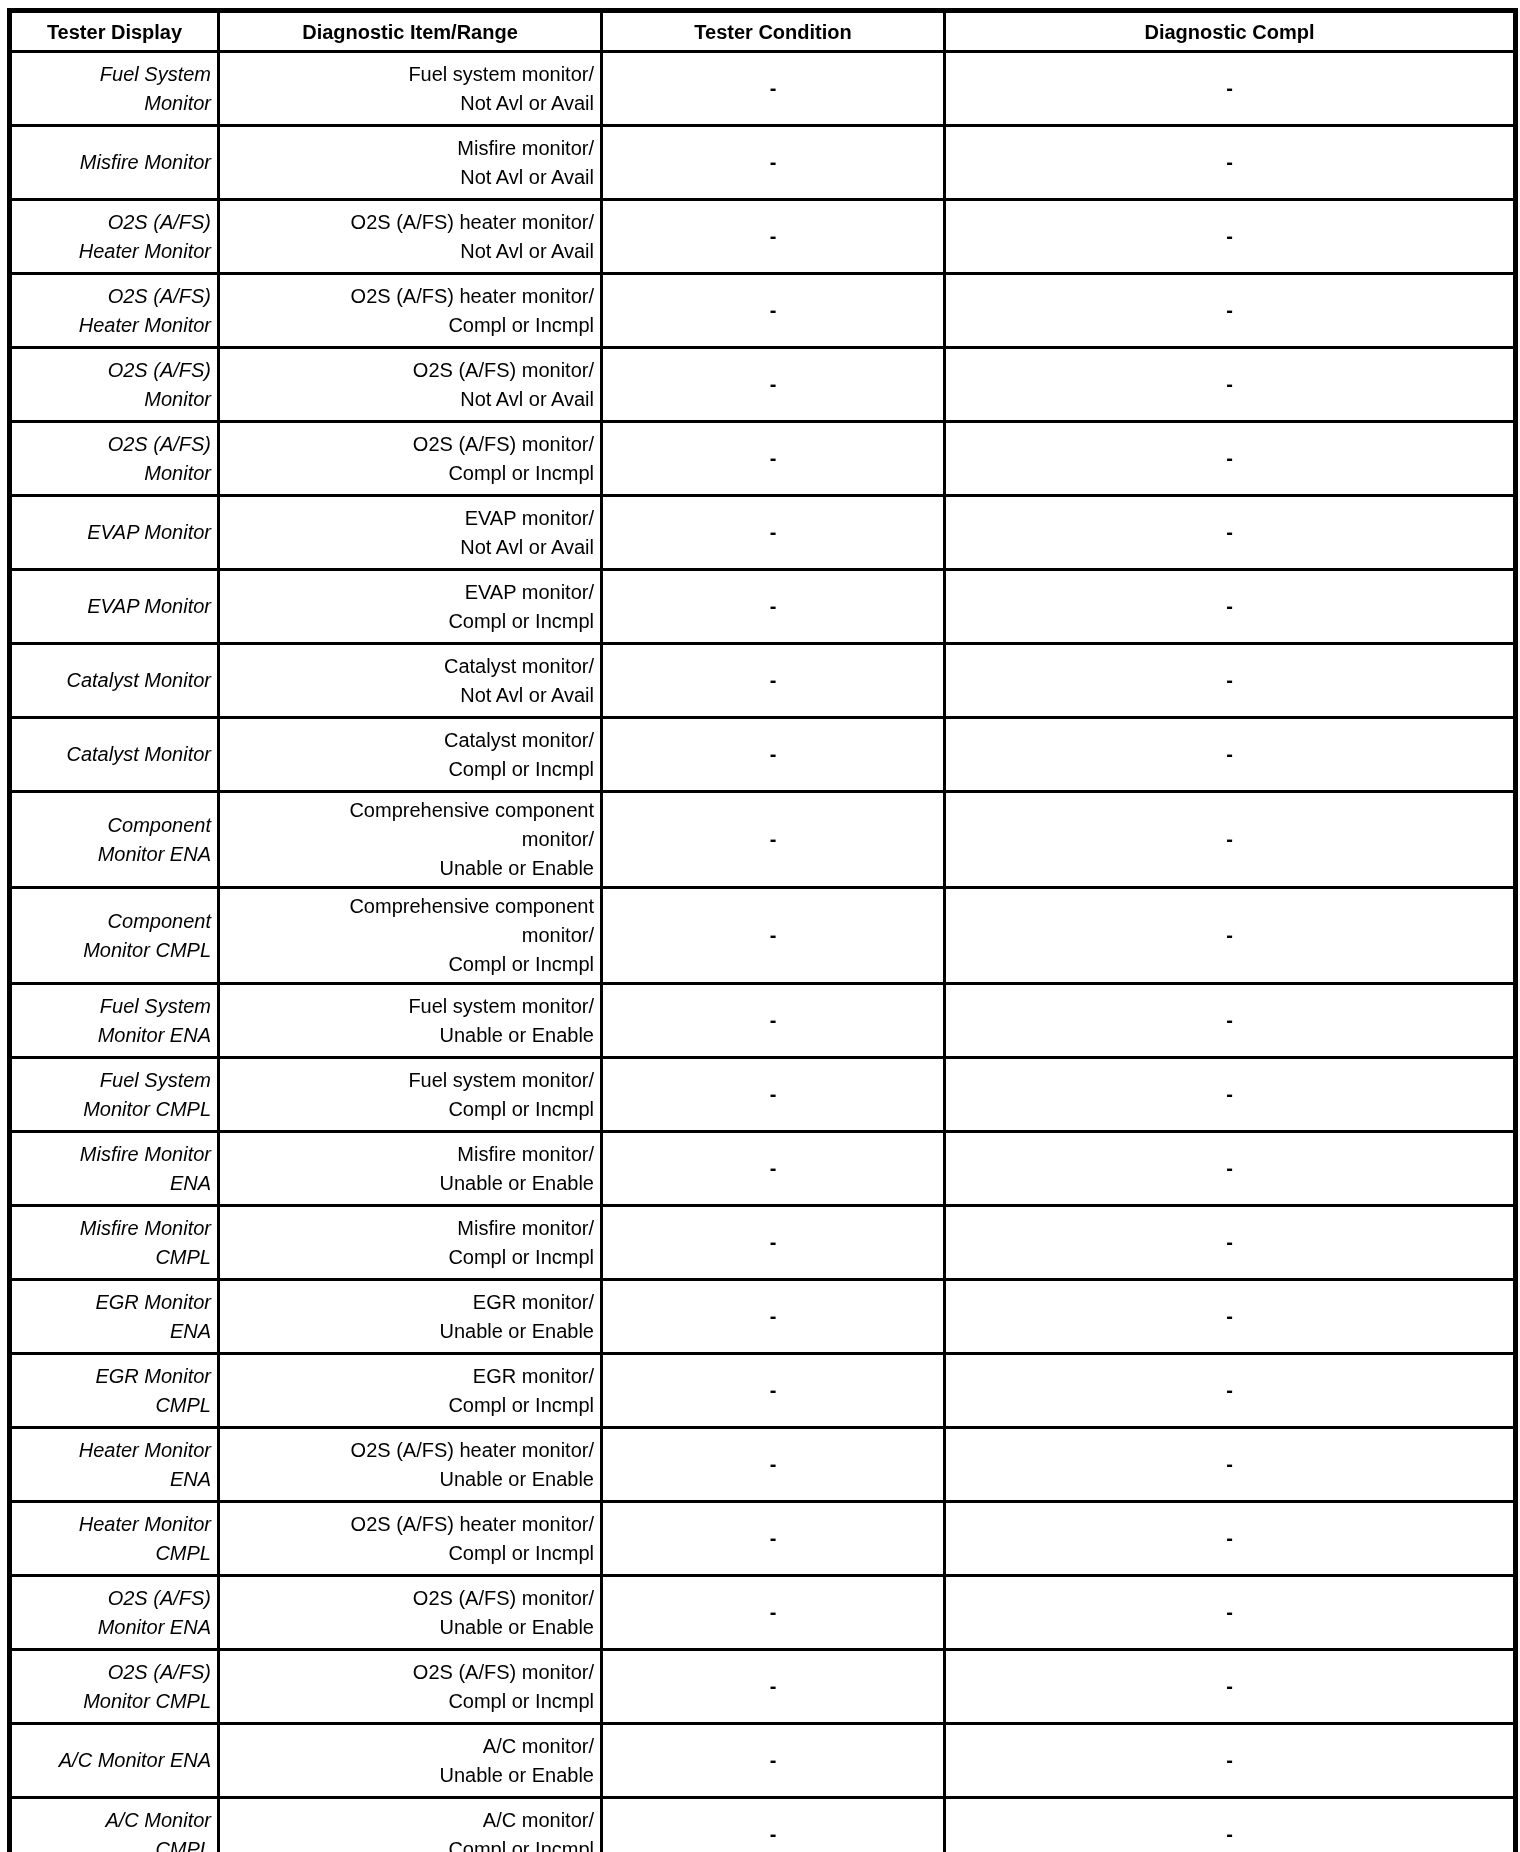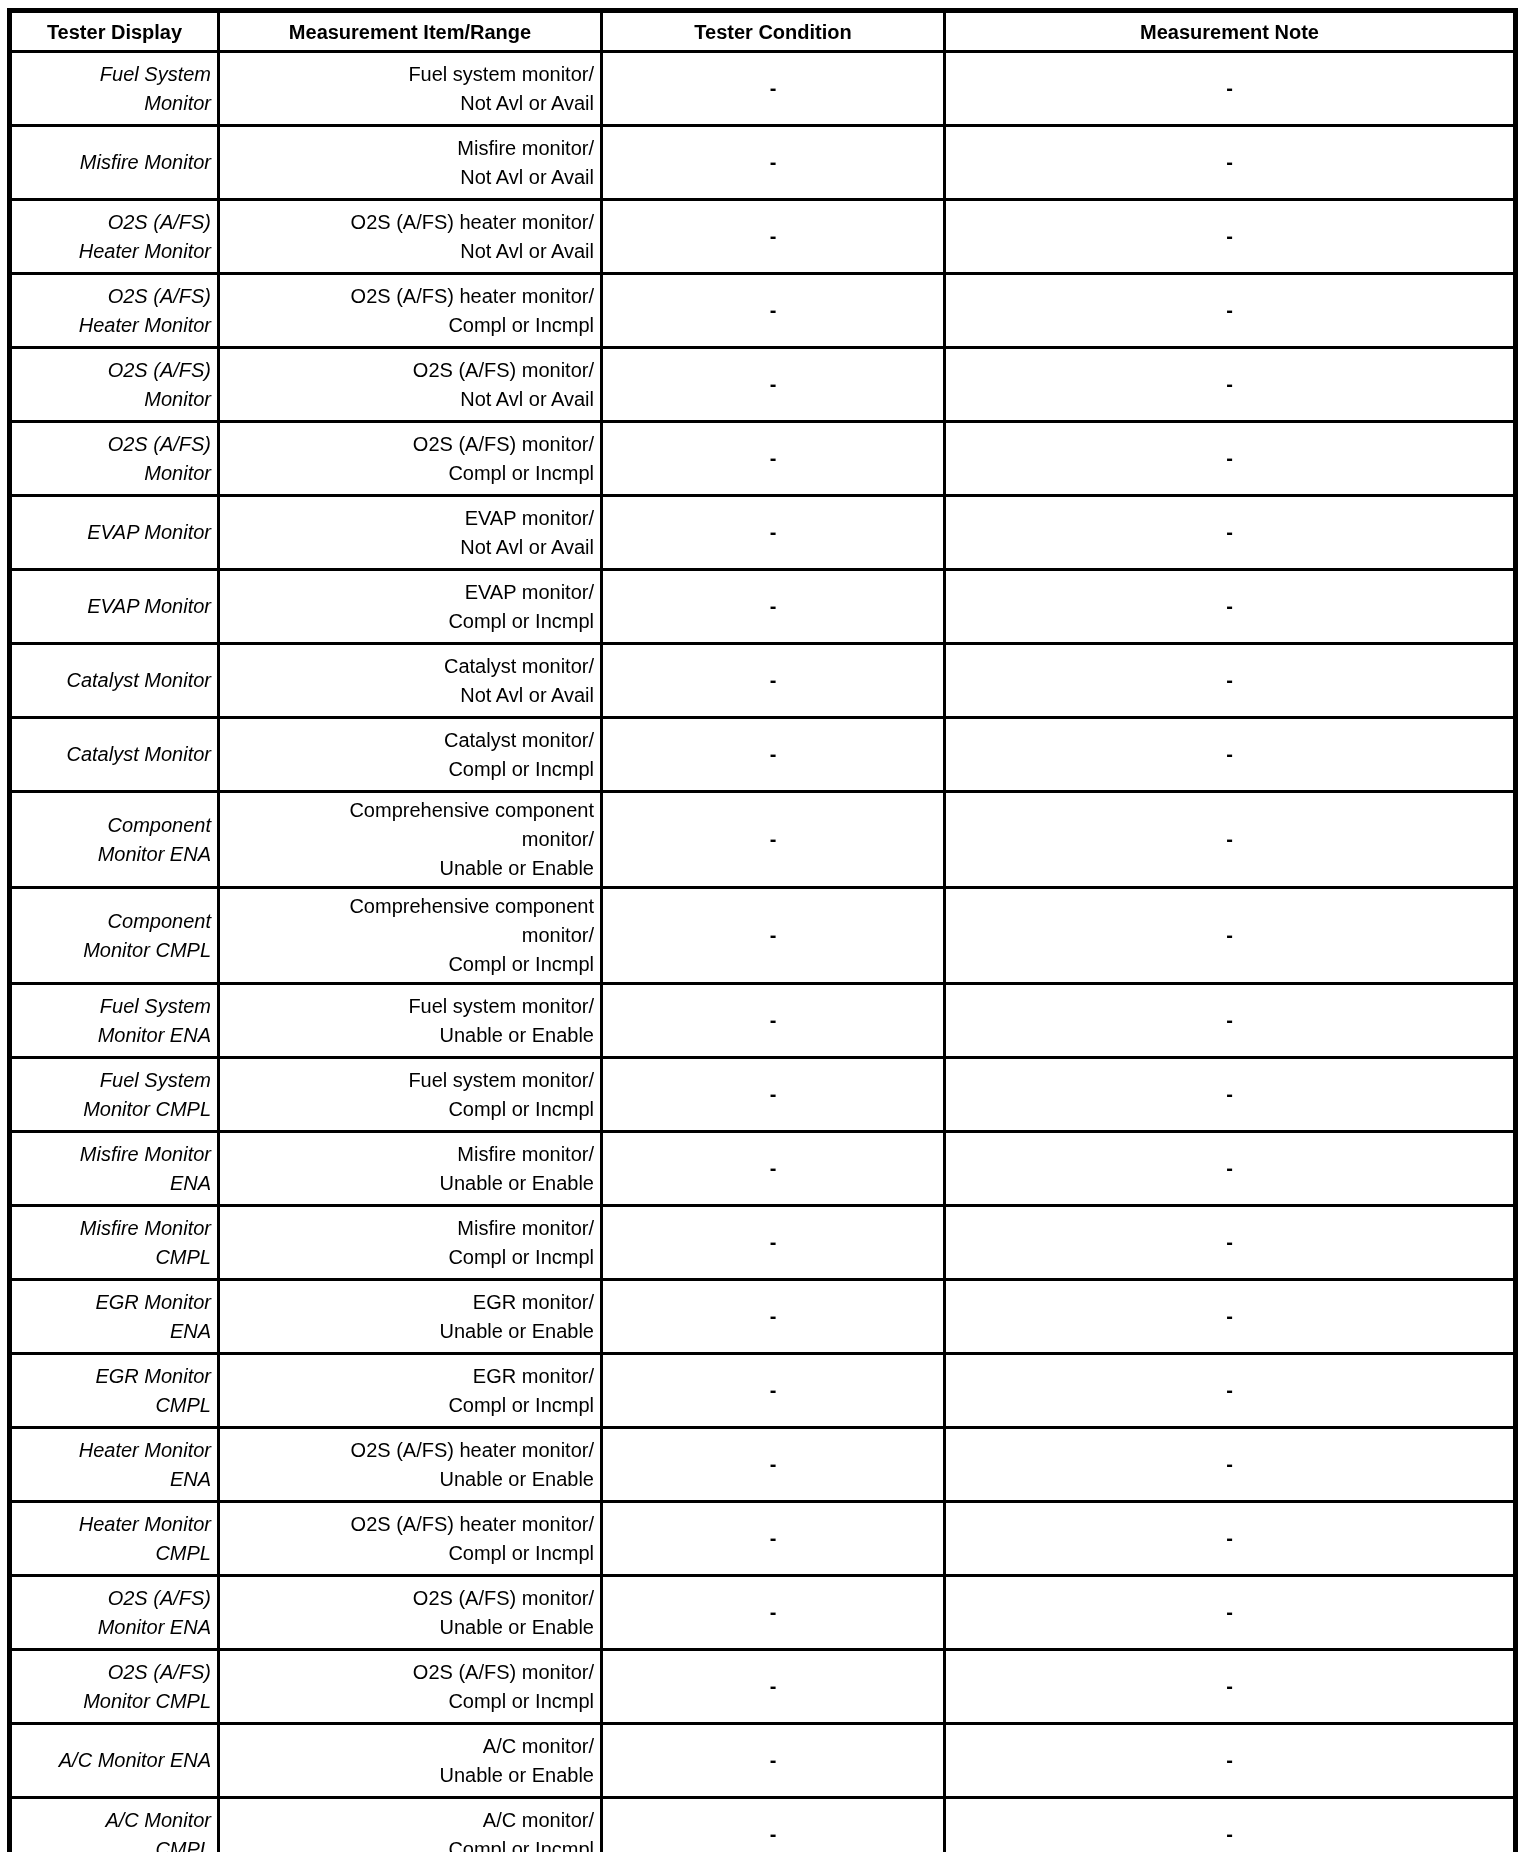--- a/index.html
+++ b/index.html
@@ -73,23 +73,23 @@
   <table class="spec-table">
     <colgroup>
       <col style="width:209px">
       <col style="width:383px">
       <col style="width:343px">
       <col style="width:571px">
     </colgroup>
     <thead>
       <tr>
         <th>Tester Display</th>
-        <th>Measurement Item/Range</th>
+        <th>Diagnostic Item/Range</th>
         <th>Tester Condition</th>
-        <th>Measurement Note</th>
+        <th>Diagnostic Compl</th>
       </tr>
     </thead>
     <tbody id="table-body">
         <tr>
     <td class="c1">Fuel System
 Monitor</td>
     <td class="c2">Fuel system monitor/
 Not Avl or Avail</td>
     <td class="c3">-</td>
     <td class="c4">-</td>

